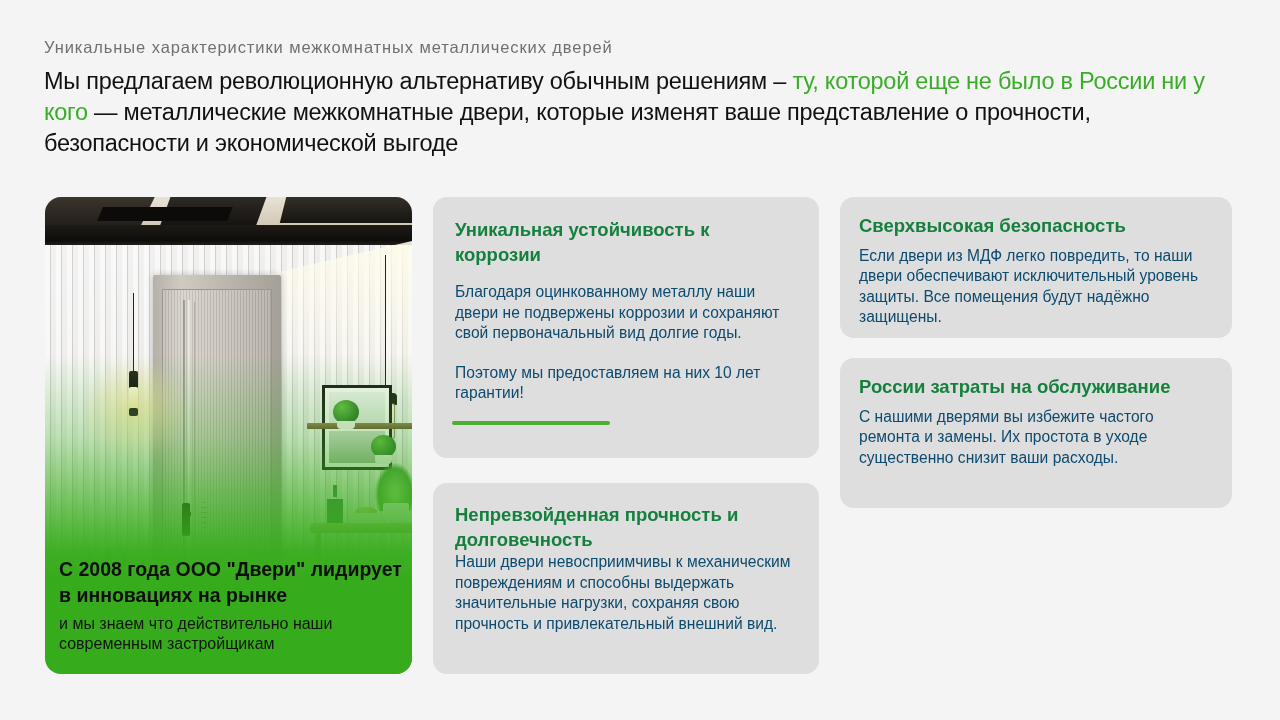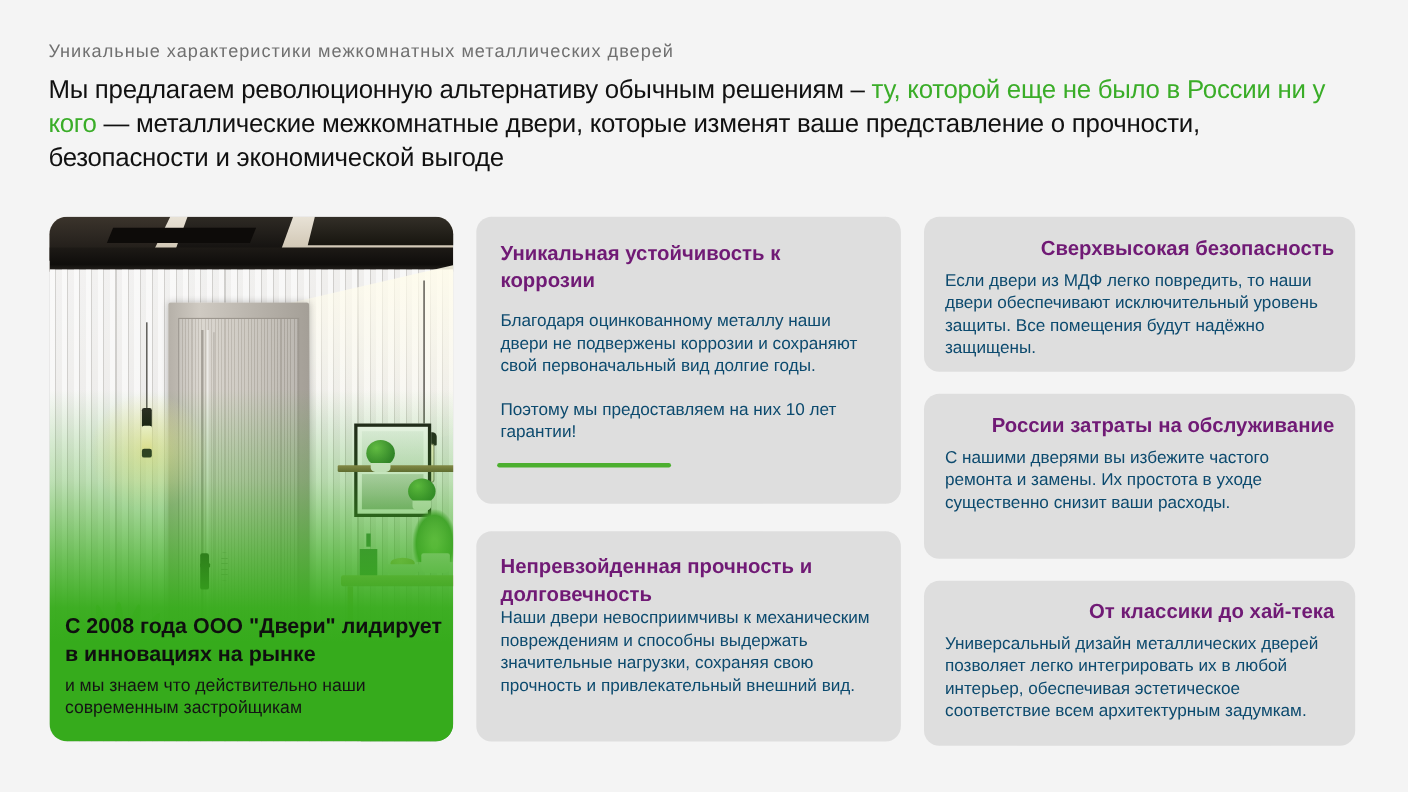--- a/index.html
+++ b/index.html
@@ -309,21 +309,21 @@
   
   .card {
     position: absolute;
     background: #dedede;
     border-radius: 14px;
   }
   .card .c-title {
     font-size: 18.5px;
     font-weight: 700;
     line-height: 24.5px;
-    color: #701a75;
+    color: #15803d;
   }
   .card .c-body {
     font-size: 15.6px;
     font-weight: 400;
     line-height: 20.5px;
     color: #0c4a6e;
   }
   .card .c-body + .c-body { margin-top: 19px; }
 
   
@@ -341,21 +341,21 @@
     background: #4caf2f;
     border-radius: 2px;
   }
 
   
   .card.r1 { left: 840px; top: 197px; width: 392px; height: 141px; padding: 17px 19px 0 19px; }
   .card.r2 { left: 840px; top: 358px; width: 392px; height: 150px; padding: 17px 19px 0 19px; }
   .card.r3 { left: 840px; top: 528px; width: 392px; height: 150px; padding: 16px 19px 0 19px; }
   .card.r1 .c-title,
   .card.r2 .c-title,
-  .card.r3 .c-title { margin-bottom: 7px; text-align: right; }
+  .card.r3 .c-title { margin-bottom: 7px; }
 </style>
 </head>
 <body>
 
 <div class="slide">
 
   <div class="eyebrow">Уникальные характеристики межкомнатных металлических дверей</div>
 
   <h1 class="headline">
     <span>Мы предлагаем революционную альтернативу обычным решениям – </span><span class="accent">ту, которой еще не было в России ни у кого</span><span> — металлические межкомнатные двери, которые изменят ваше представление о прочности, безопасности и экономической выгоде</span>
@@ -457,18 +457,14 @@
   <div class="card r1">
     <div class="c-title">Сверхвысокая безопасность</div>
     <div class="c-body">Если двери из МДФ легко повредить, то наши двери обеспечивают исключительный уровень защиты. Все помещения будут надёжно защищены.</div>
   </div>
 
   <div class="card r2">
     <div class="c-title">России затраты на обслуживание</div>
     <div class="c-body">С нашими дверями вы избежите частого ремонта и замены. Их простота в уходе существенно снизит ваши расходы.</div>
   </div>
 
-  <div class="card r3">
-    <div class="c-title">От классики до хай-тека</div>
-    <div class="c-body">Универсальный дизайн металлических дверей позволяет легко интегрировать их в любой интерьер, обеспечивая эстетическое соответствие всем архитектурным задумкам.</div>
-  </div>
 
 </div>
 
 </body></html>

